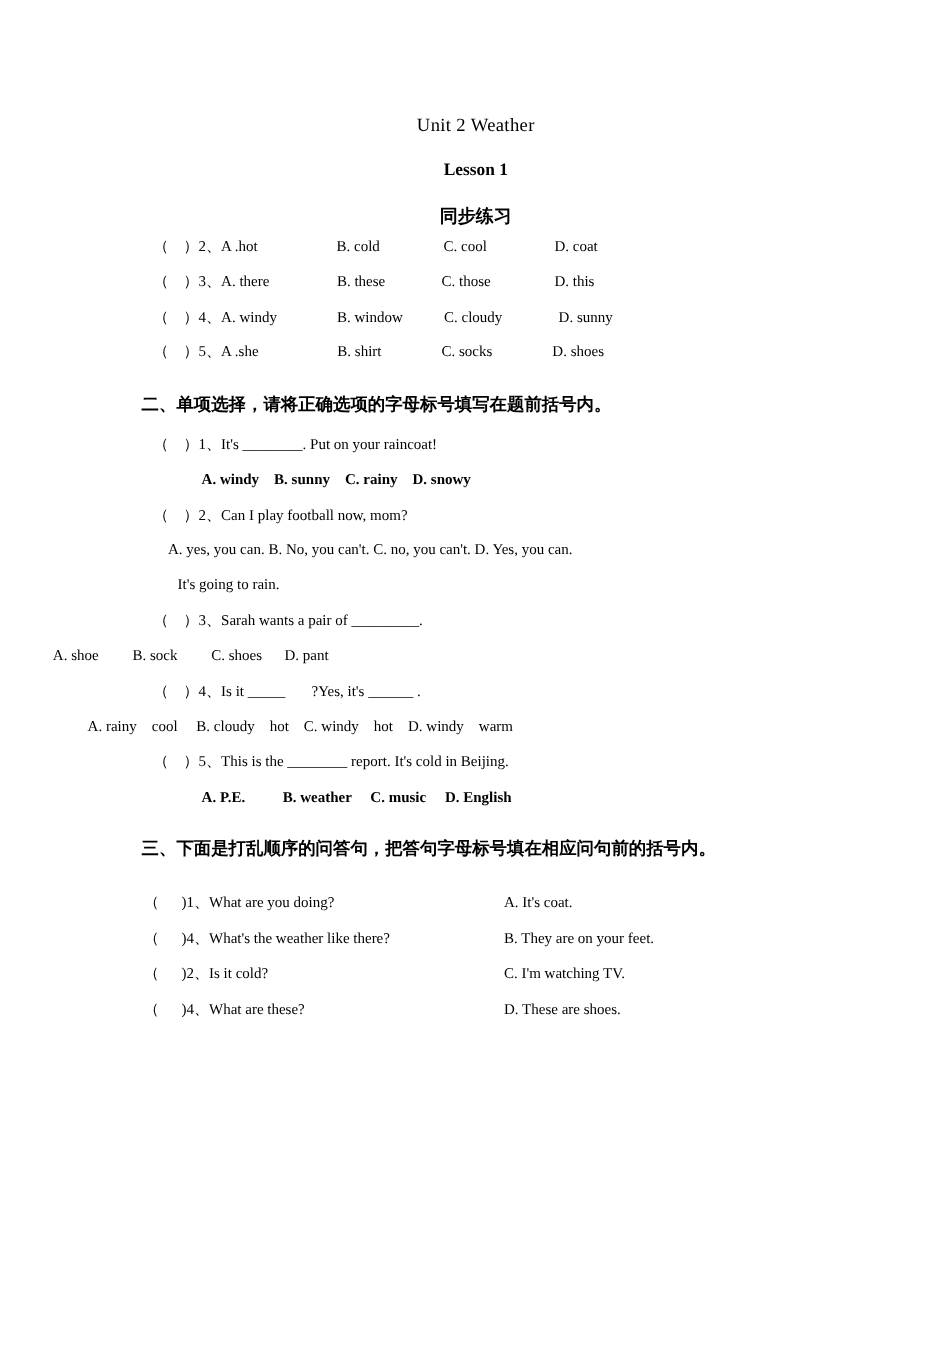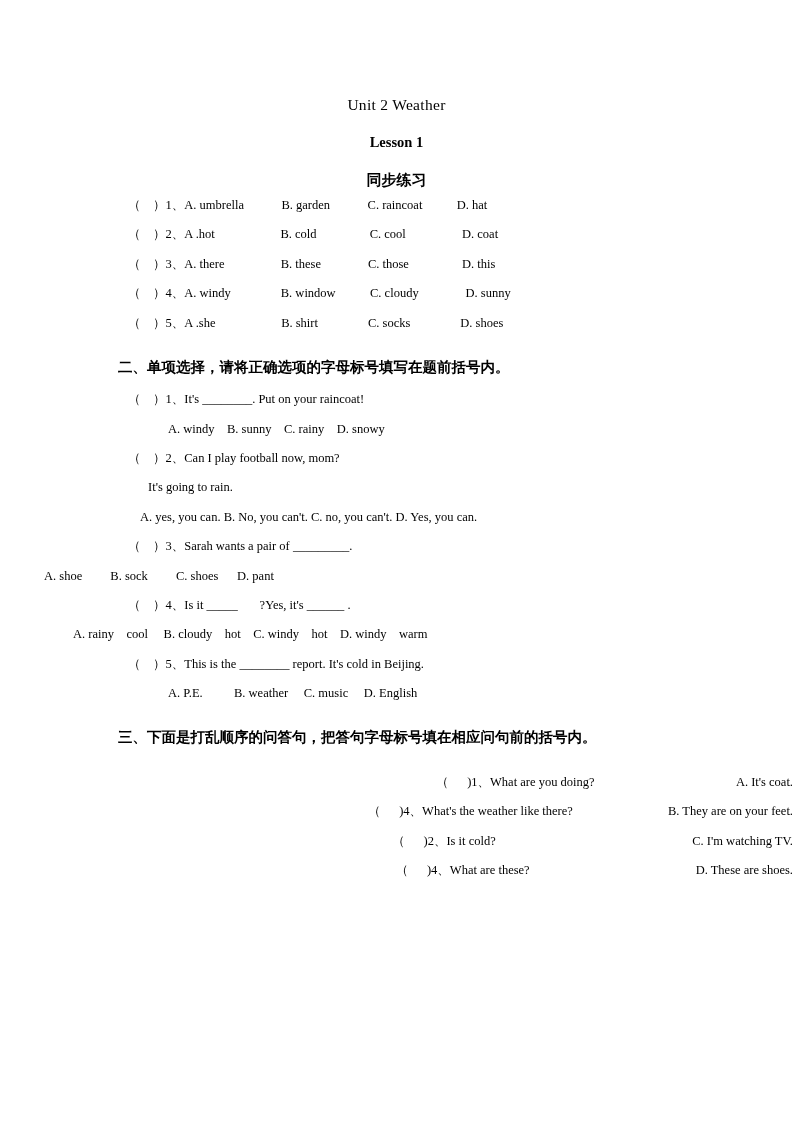--- a/index.html
+++ b/index.html
@@ -52,60 +52,58 @@
   .section-head.wide {
     width: 565px;
   }
   .q-row {
     font-size: 12.5px;
     line-height: 1.55;
     margin: 0 0 10px 0;
     white-space: pre;
   }
   .indent-1 { padding-left: 128px; }
-  .indent-4 { padding-left: 168px; }
+  .indent-4 { padding-left: 168px; font-weight: bold; }
   .indent-5 { padding-left: 148px; }
   .indent-6 { padding-left: 73px; }
   .indent-7 { padding-left: 140px; }
   .indent-0 { padding-left: 44px; }
   .two-col {
     font-size: 12.5px;
     line-height: 1.55;
     margin: 0 0 10px 0;
     display: flex;
     padding-left: 120px;
-    justify-content: flex-end;
   }
   .two-col .left { width: 300px; white-space: pre; }
   .two-col .right { white-space: pre; }
   .spacer-lg { height: 12px; }
 </style>
 </head>
 <body>
 
 <div class="page">
 
   <div class="titles">
     <div class="title-main">Unit 2 Weather</div>
     <div class="title-sub">Lesson 1</div>
     <div class="title-cn">同步练习</div>
   </div>
 
-  <div class="q-row indent-1">（    ）1、A. umbrella            B. garden            C. raincoat           D. hat</div>
   <div class="q-row indent-1">（    ）2、A .hot                     B. cold                 C. cool                  D. coat</div>
   <div class="q-row indent-1">（    ）3、A. there                  B. these               C. those                 D. this</div>
   <div class="q-row indent-1">（    ）4、A. windy                B. window           C. cloudy               D. sunny</div>
   <div class="q-row indent-1">（    ）5、A .she                     B. shirt                C. socks                D. shoes</div>
 
   <div class="section-head wide">二、单项选择，请将正确选项的字母标号填写在题前括号内。</div>
   <div class="q-row indent-1">（    ）1、It's ________. Put on your raincoat!</div>
   <div class="q-row indent-4">A. windy    B. sunny    C. rainy    D. snowy</div>
   <div class="q-row indent-1">（    ）2、Can I play football now, mom?</div>
+  <div class="q-row indent-7">A. yes, you can. B. No, you can't. C. no, you can't. D. Yes, you can.</div>
   <div class="q-row indent-5">It's going to rain.</div>
-  <div class="q-row indent-7">A. yes, you can. B. No, you can't. C. no, you can't. D. Yes, you can.</div>
   <div class="q-row indent-1">（    ）3、Sarah wants a pair of _________.</div>
   <div class="q-row indent-0">A. shoe         B. sock         C. shoes      D. pant</div>
   <div class="q-row indent-1">（    ）4、Is it _____       ?Yes, it's ______ .</div>
   <div class="q-row indent-6">A. rainy    cool     B. cloudy    hot    C. windy    hot    D. windy    warm</div>
   <div class="q-row indent-1">（    ）5、This is the ________ report. It's cold in Beijing.</div>
   <div class="q-row indent-4">A. P.E.          B. weather     C. music     D. English</div>
 
   <div class="section-head wide">三、下面是打乱顺序的问答句，把答句字母标号填在相应问句前的括号内。</div>
   <div class="spacer-lg"></div>
   <div class="two-col">

